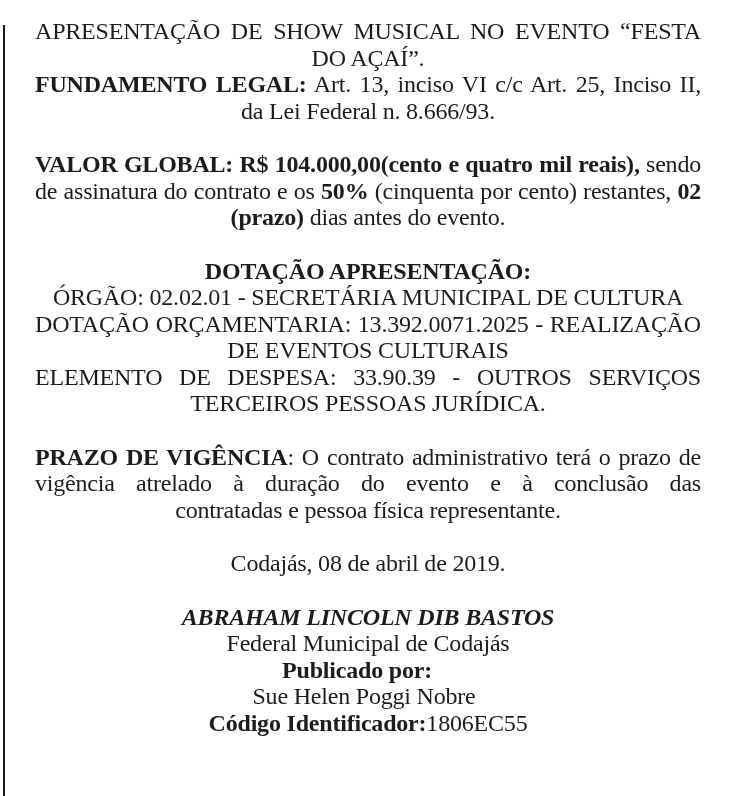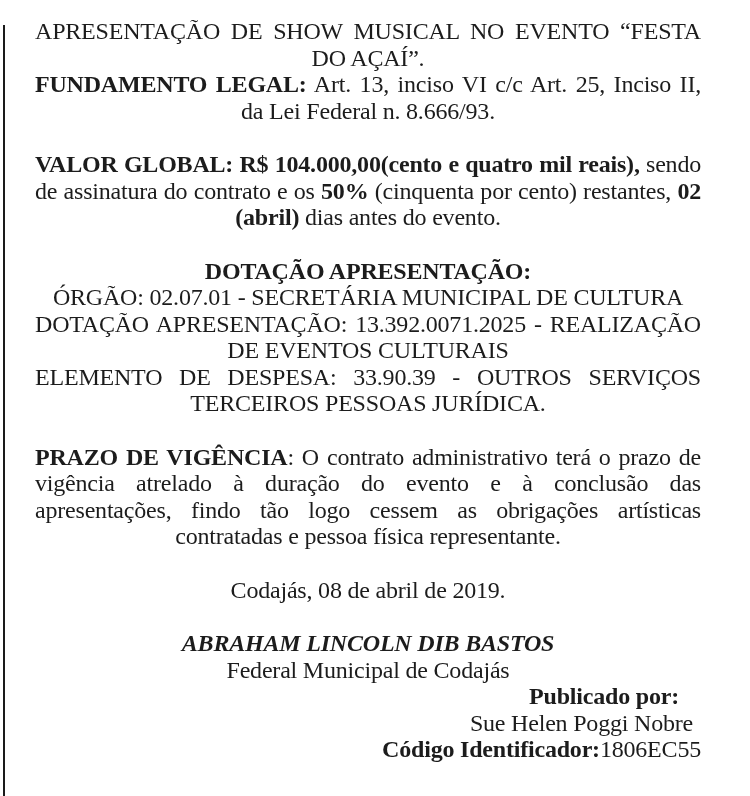--- a/index.html
+++ b/index.html
@@ -25,53 +25,52 @@
   }
   .content {
     position: absolute;
     left: 35px;
     top: 18px;
     width: 666px;
     letter-spacing: -0.2px;
   }
   .line { text-align: center; }
   .line.justify { text-align: justify; text-align-last: justify; text-justify: inter-word; }
-  .line.right { text-align: right; }
+  .line.right { text-align: center; }
   .line.gap { margin-top: 27px; }
   .line.pr1 { padding-right: 22px; }
   .line.pr2 { padding-right: 8px; }
   .b  { font-weight: bold; }
   .bi { font-weight: bold; font-style: italic; }
 </style>
 </head>
 <body>
 
 <div class="page">
   <div class="left-rule"></div>
   <div class="content">
 
     <div class="line justify"><span>APRESENTAÇÃO DE SHOW MUSICAL NO EVENTO “FESTA</span></div>
     <div class="line"><span>DO AÇAÍ”.</span></div>
     <div class="line justify"><span class="b">FUNDAMENTO LEGAL:</span><span> Art. 13, inciso VI c/c Art. 25, Inciso II,</span></div>
     <div class="line"><span>da Lei Federal n. 8.666/93.</span></div>
 
     <div class="line justify gap"><span class="b">VALOR GLOBAL: R$ 104.000,00(cento e quatro mil reais),</span><span> sendo</span></div>
     <div class="line justify"><span>de assinatura do contrato e os </span><span class="b">50%</span><span> (cinquenta por cento) restantes, </span><span class="b">02</span></div>
-    <div class="line"><span class="b">(abril)</span><span> dias antes do evento.</span></div>
+    <div class="line"><span class="b">(prazo)</span><span> dias antes do evento.</span></div>
 
     <div class="line gap"><span class="b">DOTAÇÃO APRESENTAÇÃO:</span></div>
-    <div class="line"><span>ÓRGÃO: 02.07.01 - SECRETÁRIA MUNICIPAL DE CULTURA</span></div>
-    <div class="line justify"><span>DOTAÇÃO APRESENTAÇÃO: 13.392.0071.2025 - REALIZAÇÃO</span></div>
+    <div class="line"><span>ÓRGÃO: 02.02.01 - SECRETÁRIA MUNICIPAL DE CULTURA</span></div>
+    <div class="line justify"><span>DOTAÇÃO ORÇAMENTARIA: 13.392.0071.2025 - REALIZAÇÃO</span></div>
     <div class="line"><span>DE EVENTOS CULTURAIS</span></div>
     <div class="line justify"><span>ELEMENTO DE DESPESA: 33.90.39 - OUTROS SERVIÇOS</span></div>
     <div class="line"><span>TERCEIROS PESSOAS JURÍDICA.</span></div>
 
     <div class="line justify gap"><span class="b">PRAZO DE VIGÊNCIA</span><span>: O contrato administrativo terá o prazo de</span></div>
     <div class="line justify"><span>vigência atrelado à duração do evento e à conclusão das</span></div>
-    <div class="line justify"><span>apresentações, findo tão logo cessem as obrigações artísticas</span></div>
     <div class="line"><span>contratadas e pessoa física representante.</span></div>
 
     <div class="line gap"><span>Codajás, 08 de abril de 2019.</span></div>
 
     <div class="line gap"><span class="bi">ABRAHAM LINCOLN DIB BASTOS</span></div>
     <div class="line"><span>Federal Municipal de Codajás</span></div>
 
     <div class="line right pr1"><span class="b">Publicado por:</span></div>
     <div class="line right pr2"><span>Sue Helen Poggi Nobre</span></div>
     <div class="line right"><span class="b">Código Identificador:</span><span>1806EC55</span></div>

